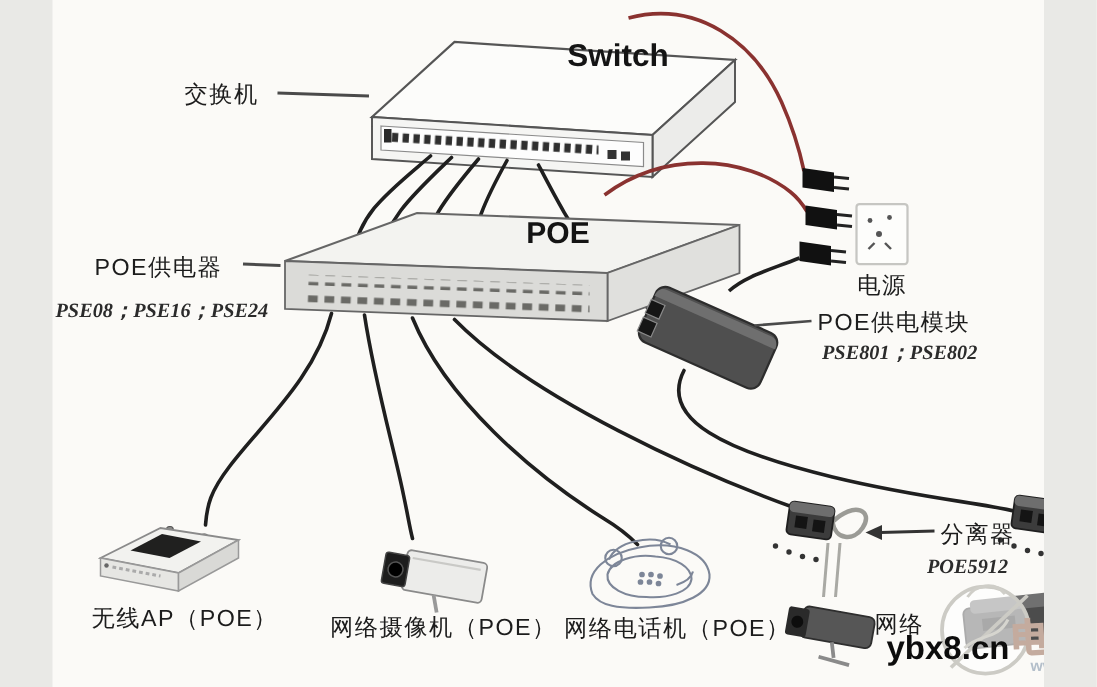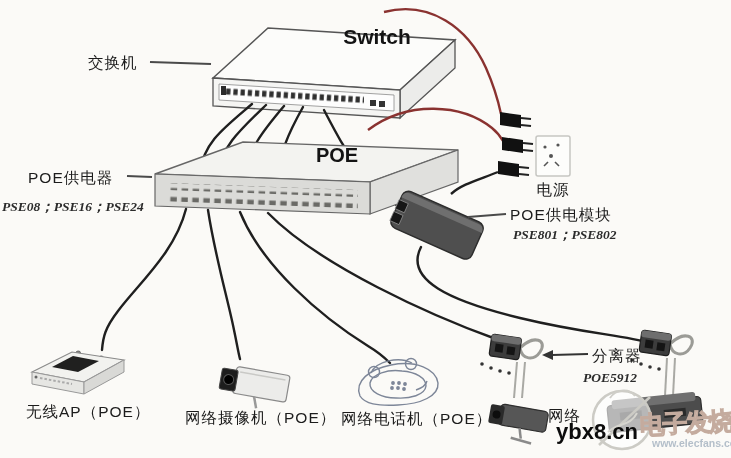--- a/index.html
+++ b/index.html
@@ -1,17 +1,17 @@
 <!DOCTYPE html>
 <html><head>
 <meta charset="utf-8">
 <style>
   html,body{margin:0;padding:0;background:#e9e9e6;}
   .stage{
-    position:relative;width:731px;height:458px;margin:0 auto;
+    position:relative;width:661px;height:458px;margin:0 auto;
     background:#fbfaf7;overflow:hidden;
     font-family:"Liberation Sans","DejaVu Sans",sans-serif;
   }
   svg{display:block}
   text{font-family:"Liberation Sans","DejaVu Sans",sans-serif;}
   .cn{fill:#1c1c1c;font-size:15.5px;letter-spacing:1px;}
   .model{font-family:"Liberation Serif","DejaVu Serif",serif;font-style:italic;font-weight:bold;fill:#2b2b2b;font-size:13.5px;}
   .big{font-weight:bold;fill:#141414;}
 </style>
 </head>

